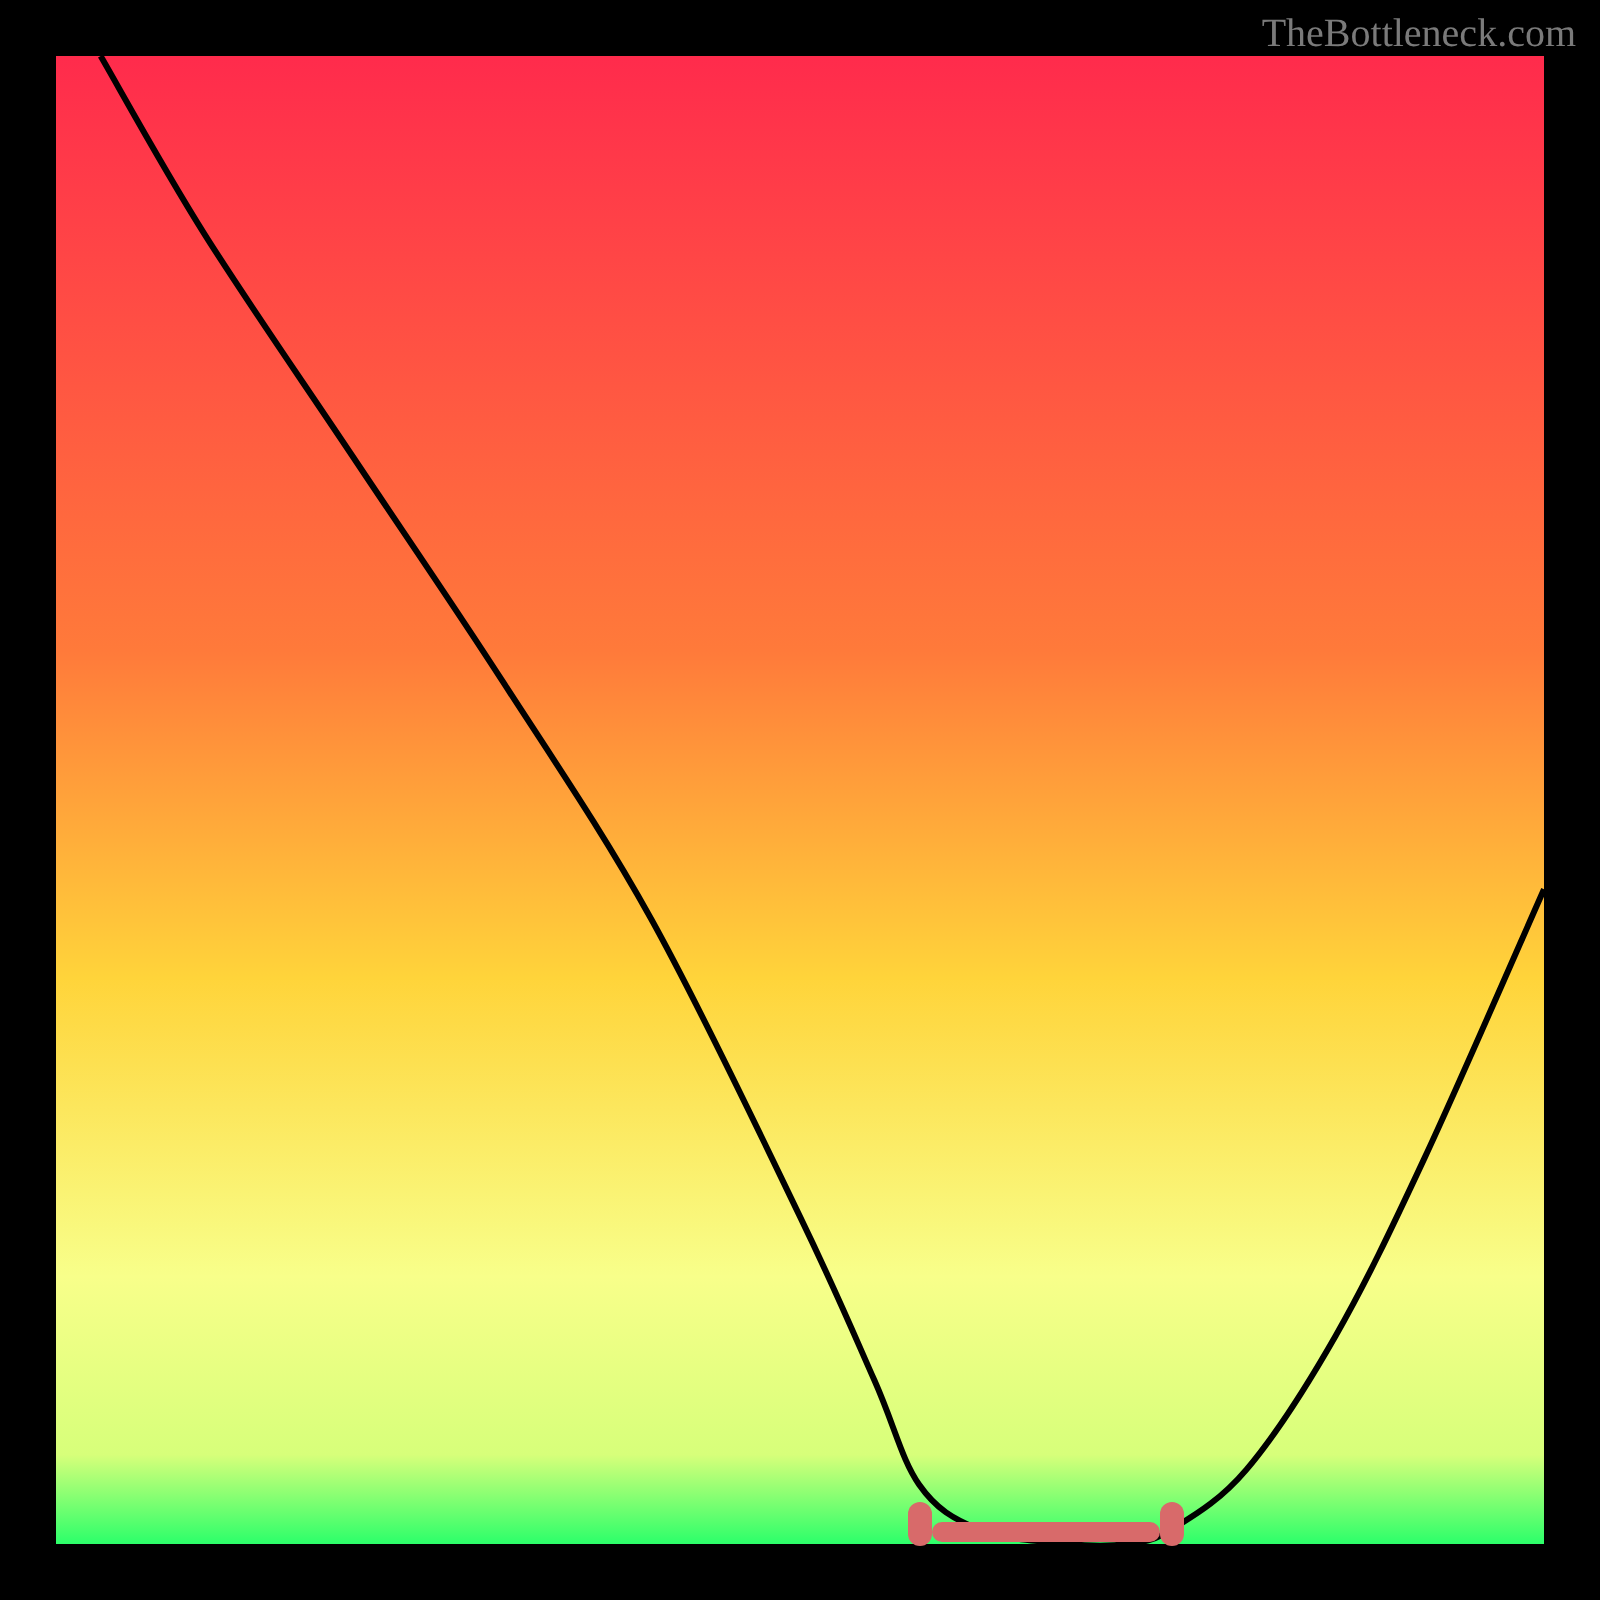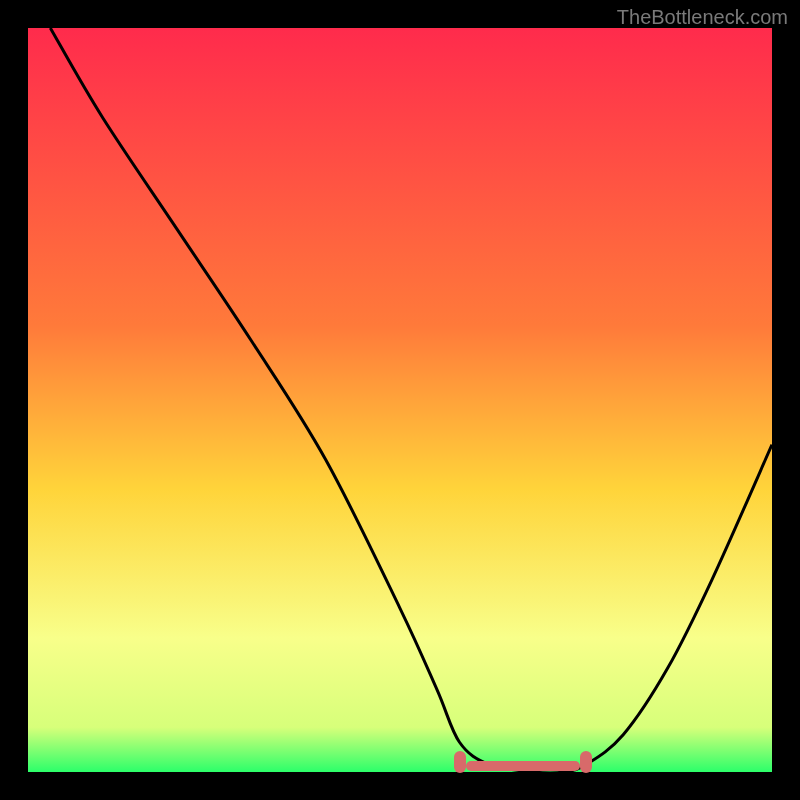--- a/index.html
+++ b/index.html
@@ -5,20 +5,21 @@
   * { margin: 0; padding: 0; box-sizing: border-box; }
   body { width: 800px; height: 800px; background: #000; position: relative; font-family: Arial, sans-serif; }
   .watermark {
     position: absolute;
     top: 6px;
     right: 12px;
     color: #7a7a7a;
     font-size: 20px;
     font-weight: 500;
     z-index: 10;
+    font-family: Liberation Serif, serif;
   }
   .frame {
     position: absolute;
     top: 28px;
     left: 28px;
     width: 744px;
     height: 744px;
     background: #000;
   }
   .plot {

